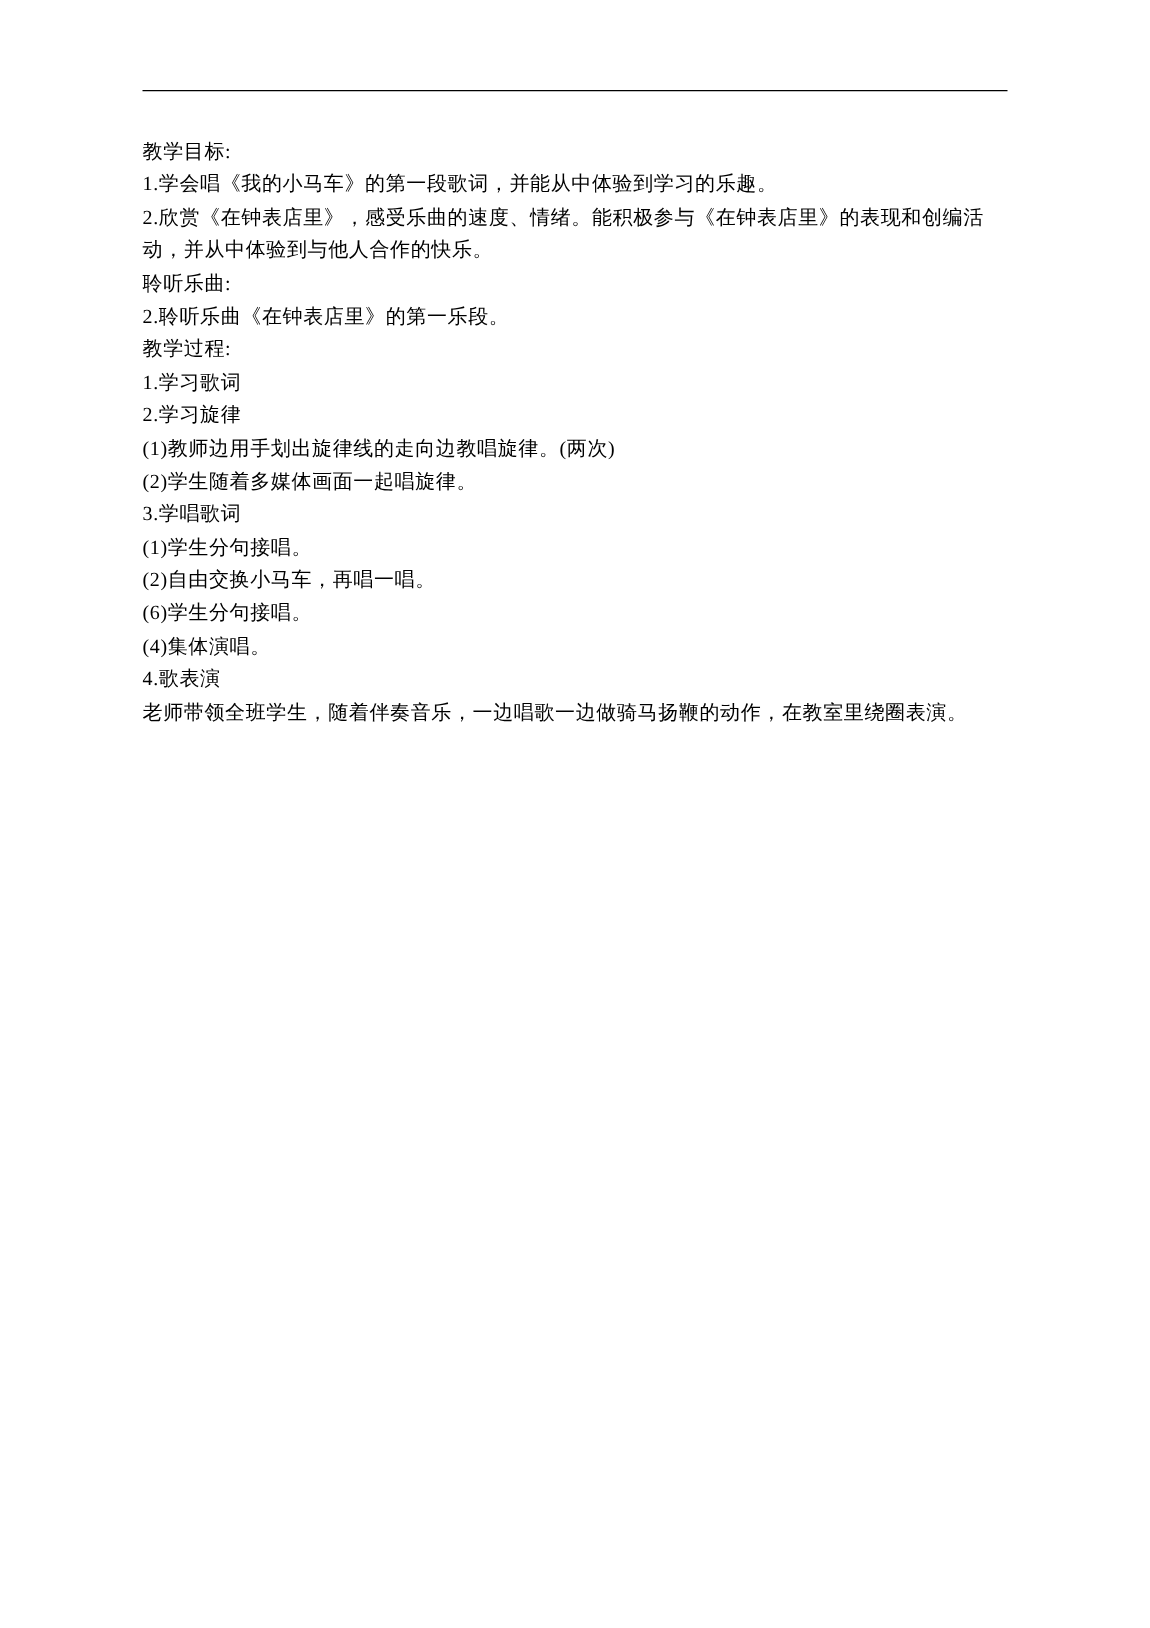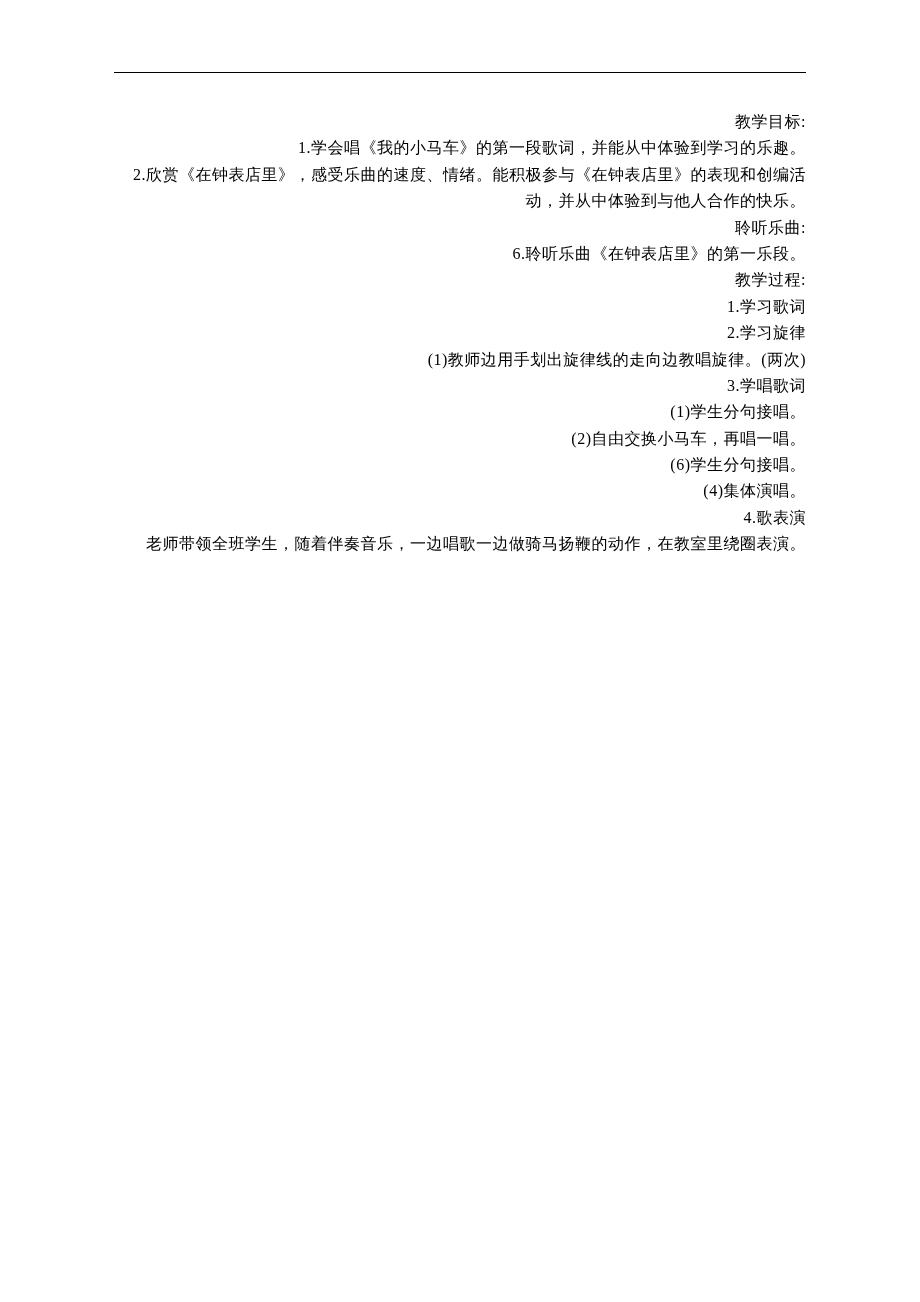--- a/index.html
+++ b/index.html
@@ -19,39 +19,40 @@
       position: relative;
     }
     .divider {
       border: none;
       border-top: 1px solid #000000;
       margin-bottom: 36px;
       width: 100%;
     }
     .content p {
       margin: 0;
-      text-align: right;
+      text-align: left;
       letter-spacing: 0.5px;
     }
   </style>
 </head>
 <body>
 
 <hr class="divider">
 
 <div class="content">
   <p>教学目标:</p>
   <p>1.学会唱《我的小马车》的第一段歌词，并能从中体验到学习的乐趣。</p>
   <p>2.欣赏《在钟表店里》，感受乐曲的速度、情绪。能积极参与《在钟表店里》的表现和创编活动，并从中体验到与他人合作的快乐。</p>
   <p>聆听乐曲:</p>
-  <p>6.聆听乐曲《在钟表店里》的第一乐段。</p>
+  <p>2.聆听乐曲《在钟表店里》的第一乐段。</p>
   <p>教学过程:</p>
   <p>1.学习歌词</p>
   <p>2.学习旋律</p>
   <p>(1)教师边用手划出旋律线的走向边教唱旋律。(两次)</p>
+  <p>(2)学生随着多媒体画面一起唱旋律。</p>
   <p>3.学唱歌词</p>
   <p>(1)学生分句接唱。</p>
   <p>(2)自由交换小马车，再唱一唱。</p>
   <p>(6)学生分句接唱。</p>
   <p>(4)集体演唱。</p>
   <p>4.歌表演</p>
   <p>老师带领全班学生，随着伴奏音乐，一边唱歌一边做骑马扬鞭的动作，在教室里绕圈表演。</p>
 </div>
 
 </body></html>

